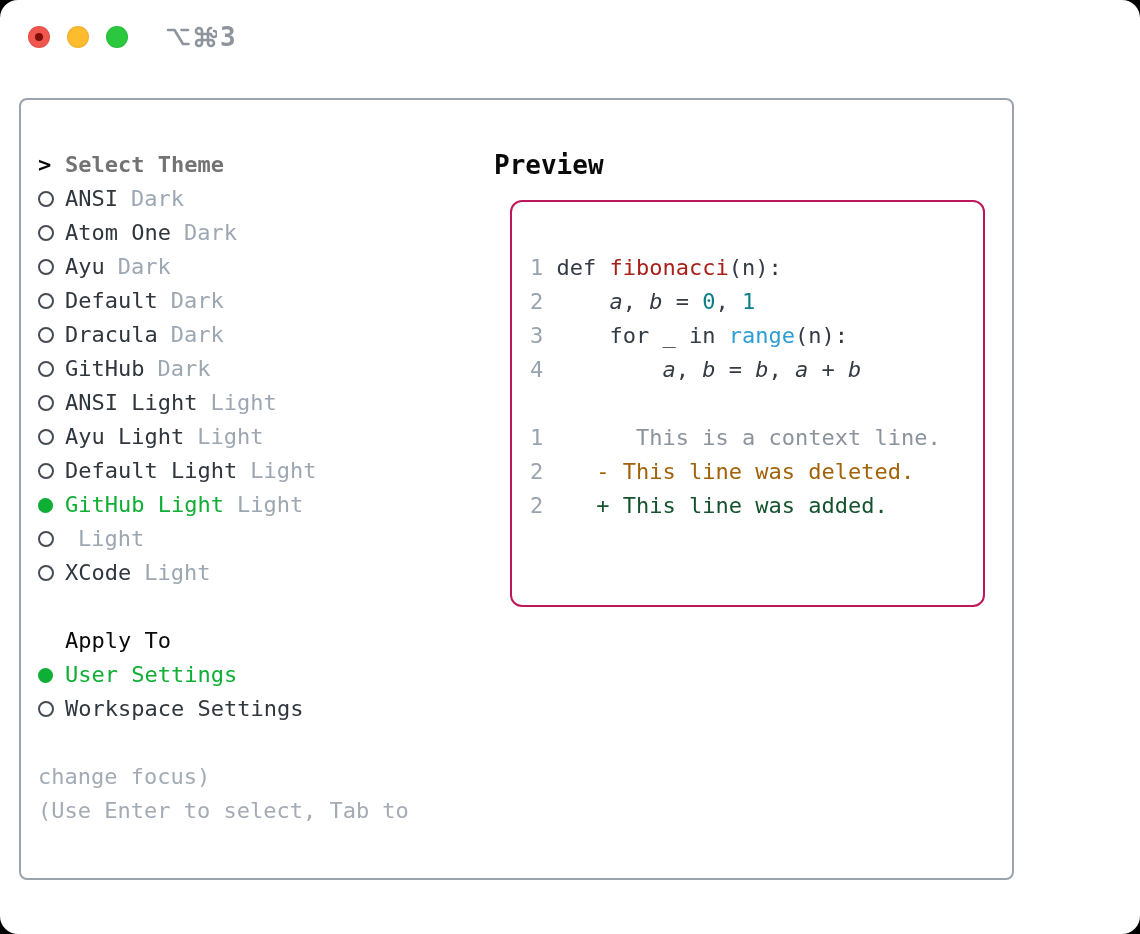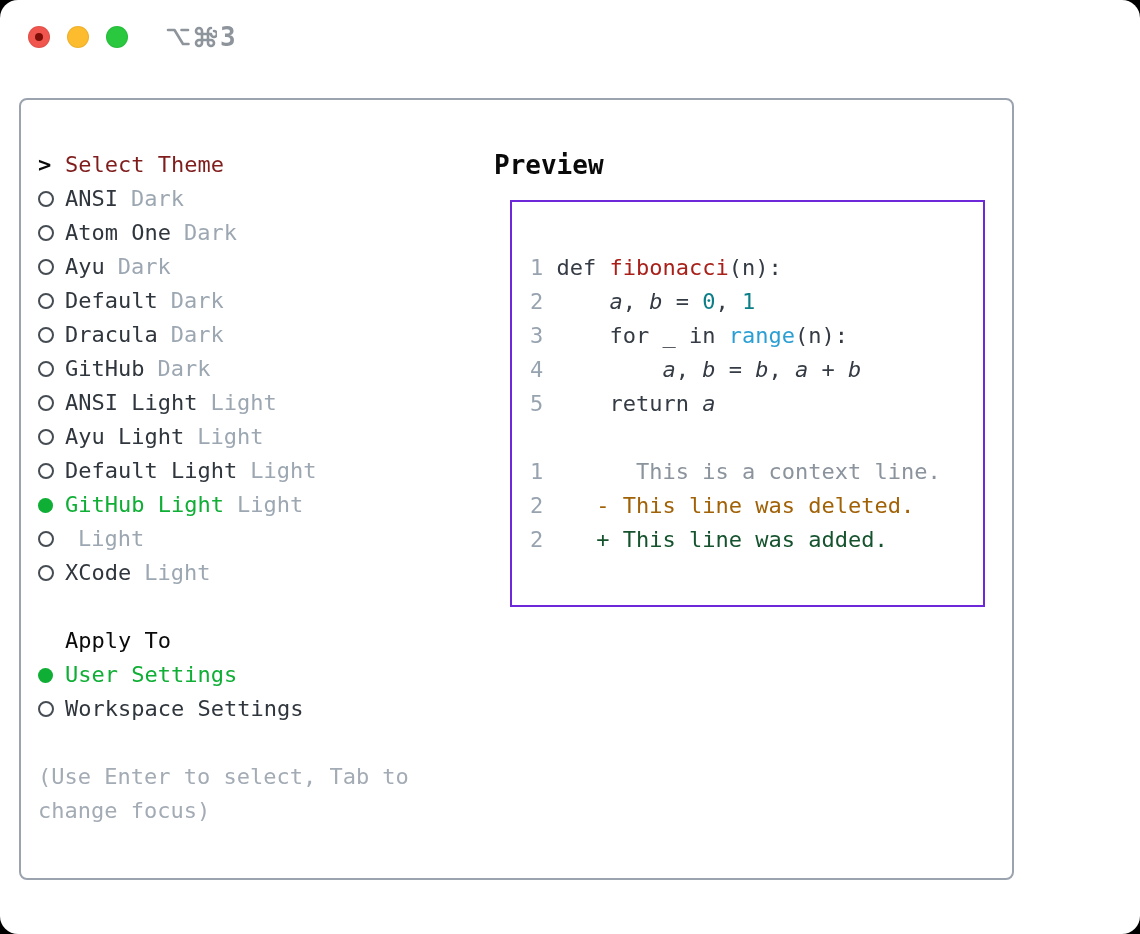--- a/index.html
+++ b/index.html
@@ -18,34 +18,34 @@
 
   
   .panel{position:absolute;left:19px;top:98px;width:991px;height:778px;
     border:2px solid #9aa3ae;border-radius:8px;background:#fff;}
 
   
   .left{position:absolute;left:17px;top:48px;font-size:22px;line-height:34px;color:#30363d;}
   .row{display:flex;align-items:center;height:34px;white-space:pre;}
   .bullet{flex:0 0 27px;width:27px;display:flex;align-items:center;}
   .prefix{font-weight:bold;color:#0a0a0a;}
-  .hdr{font-weight:normal;color:#7f1d1d;}
+  .hdr{font-weight:bold;color:#737373;}
   .hdr2{color:#0a0a0a;}
   .radio{width:12px;height:12px;border:2px solid #464c54;border-radius:50%;box-sizing:content-box;}
   .radio.on{width:15px;height:15px;border:none;background:#0fae35;}
   .name{color:#30363d;}
   .name.sel{color:#0fae35;}
   .variant{color:#9ca7b2;margin-left:13px;}
   .hint{color:#a3abb5;}
 
   
   .preview-hdr{position:absolute;left:473px;top:48px;height:34px;line-height:34px;
     font-size:26px;font-weight:bold;color:#0a0a0a;}
   .preview-box{position:absolute;left:489px;top:100px;width:471px;height:403px;
-    border:2px solid #6d28d9;border-radius:0;background:#fff;}
+    border:2px solid #be185d;border-radius:12px;background:#fff;}
   #code{position:absolute;left:18px;top:49px;font-size:22px;line-height:34px;}
   .cl{height:34px;white-space:pre;}
   .tok-ln{color:#98a3b0;}
   .tok-pl{color:#343b44;}
   .tok-fn{color:#a82019;}
   .tok-num{color:#0b7e87;}
   .tok-bi{color:#2b9fd3;text-align:right;}
   .tok-var{color:#343b44;font-style:italic;}
   .tok-ctx{color:#8b939d;}
   .tok-del{color:#a16207;}
@@ -102,36 +102,35 @@
       </div>
 
       <div id="apply-list">
           <div class="row"><span class="bullet"><span class="radio on"></span></span><span class="name sel">User Settings</span></div>
           <div class="row"><span class="bullet"><span class="radio"></span></span><span class="name">Workspace Settings</span></div>
         </div>
 
       <div class="row"></div>
 
       <div class="row">
-        <span class="hint">(Use Enter to select, Tab to</span>
+        <span class="hint">change focus)</span>
       </div>
       <div class="row">
-        <span class="hint">change focus)</span>
+        <span class="hint">(Use Enter to select, Tab to</span>
       </div>
     </div>
 
     <div class="preview-hdr">Preview</div>
 
     <div class="preview-box">
       <div id="code">
           <div class="cl"><span class="tok-ln">1 </span><span class="tok-pl">def </span><span class="tok-fn">fibonacci</span><span class="tok-pl">(n):</span></div>
           <div class="cl"><span class="tok-ln">2 </span><span class="tok-pl">    </span><span class="tok-var">a</span><span class="tok-pl">, </span><span class="tok-var">b</span><span class="tok-pl"> = </span><span class="tok-num">0</span><span class="tok-pl">, </span><span class="tok-num">1</span></div>
           <div class="cl"><span class="tok-ln">3 </span><span class="tok-pl">    for _ in </span><span class="tok-bi">range</span><span class="tok-pl">(n):</span></div>
           <div class="cl"><span class="tok-ln">4 </span><span class="tok-pl">        </span><span class="tok-var">a</span><span class="tok-pl">, </span><span class="tok-var">b</span><span class="tok-pl"> = </span><span class="tok-var">b</span><span class="tok-pl">, </span><span class="tok-var">a</span><span class="tok-pl"> + </span><span class="tok-var">b</span></div>
-          <div class="cl"><span class="tok-ln">5 </span><span class="tok-pl">    return </span><span class="tok-var">a</span></div>
           <div class="cl"></div>
           <div class="cl"><span class="tok-ln">1 </span><span class="tok-pl">      </span><span class="tok-ctx">This is a context line.</span></div>
           <div class="cl"><span class="tok-ln">2 </span><span class="tok-pl">   </span><span class="tok-del">- This line was deleted.</span></div>
           <div class="cl"><span class="tok-ln">2 </span><span class="tok-pl">   </span><span class="tok-add">+ This line was added.</span></div>
         </div>
     </div>
 
   </div>
 </div>
 

